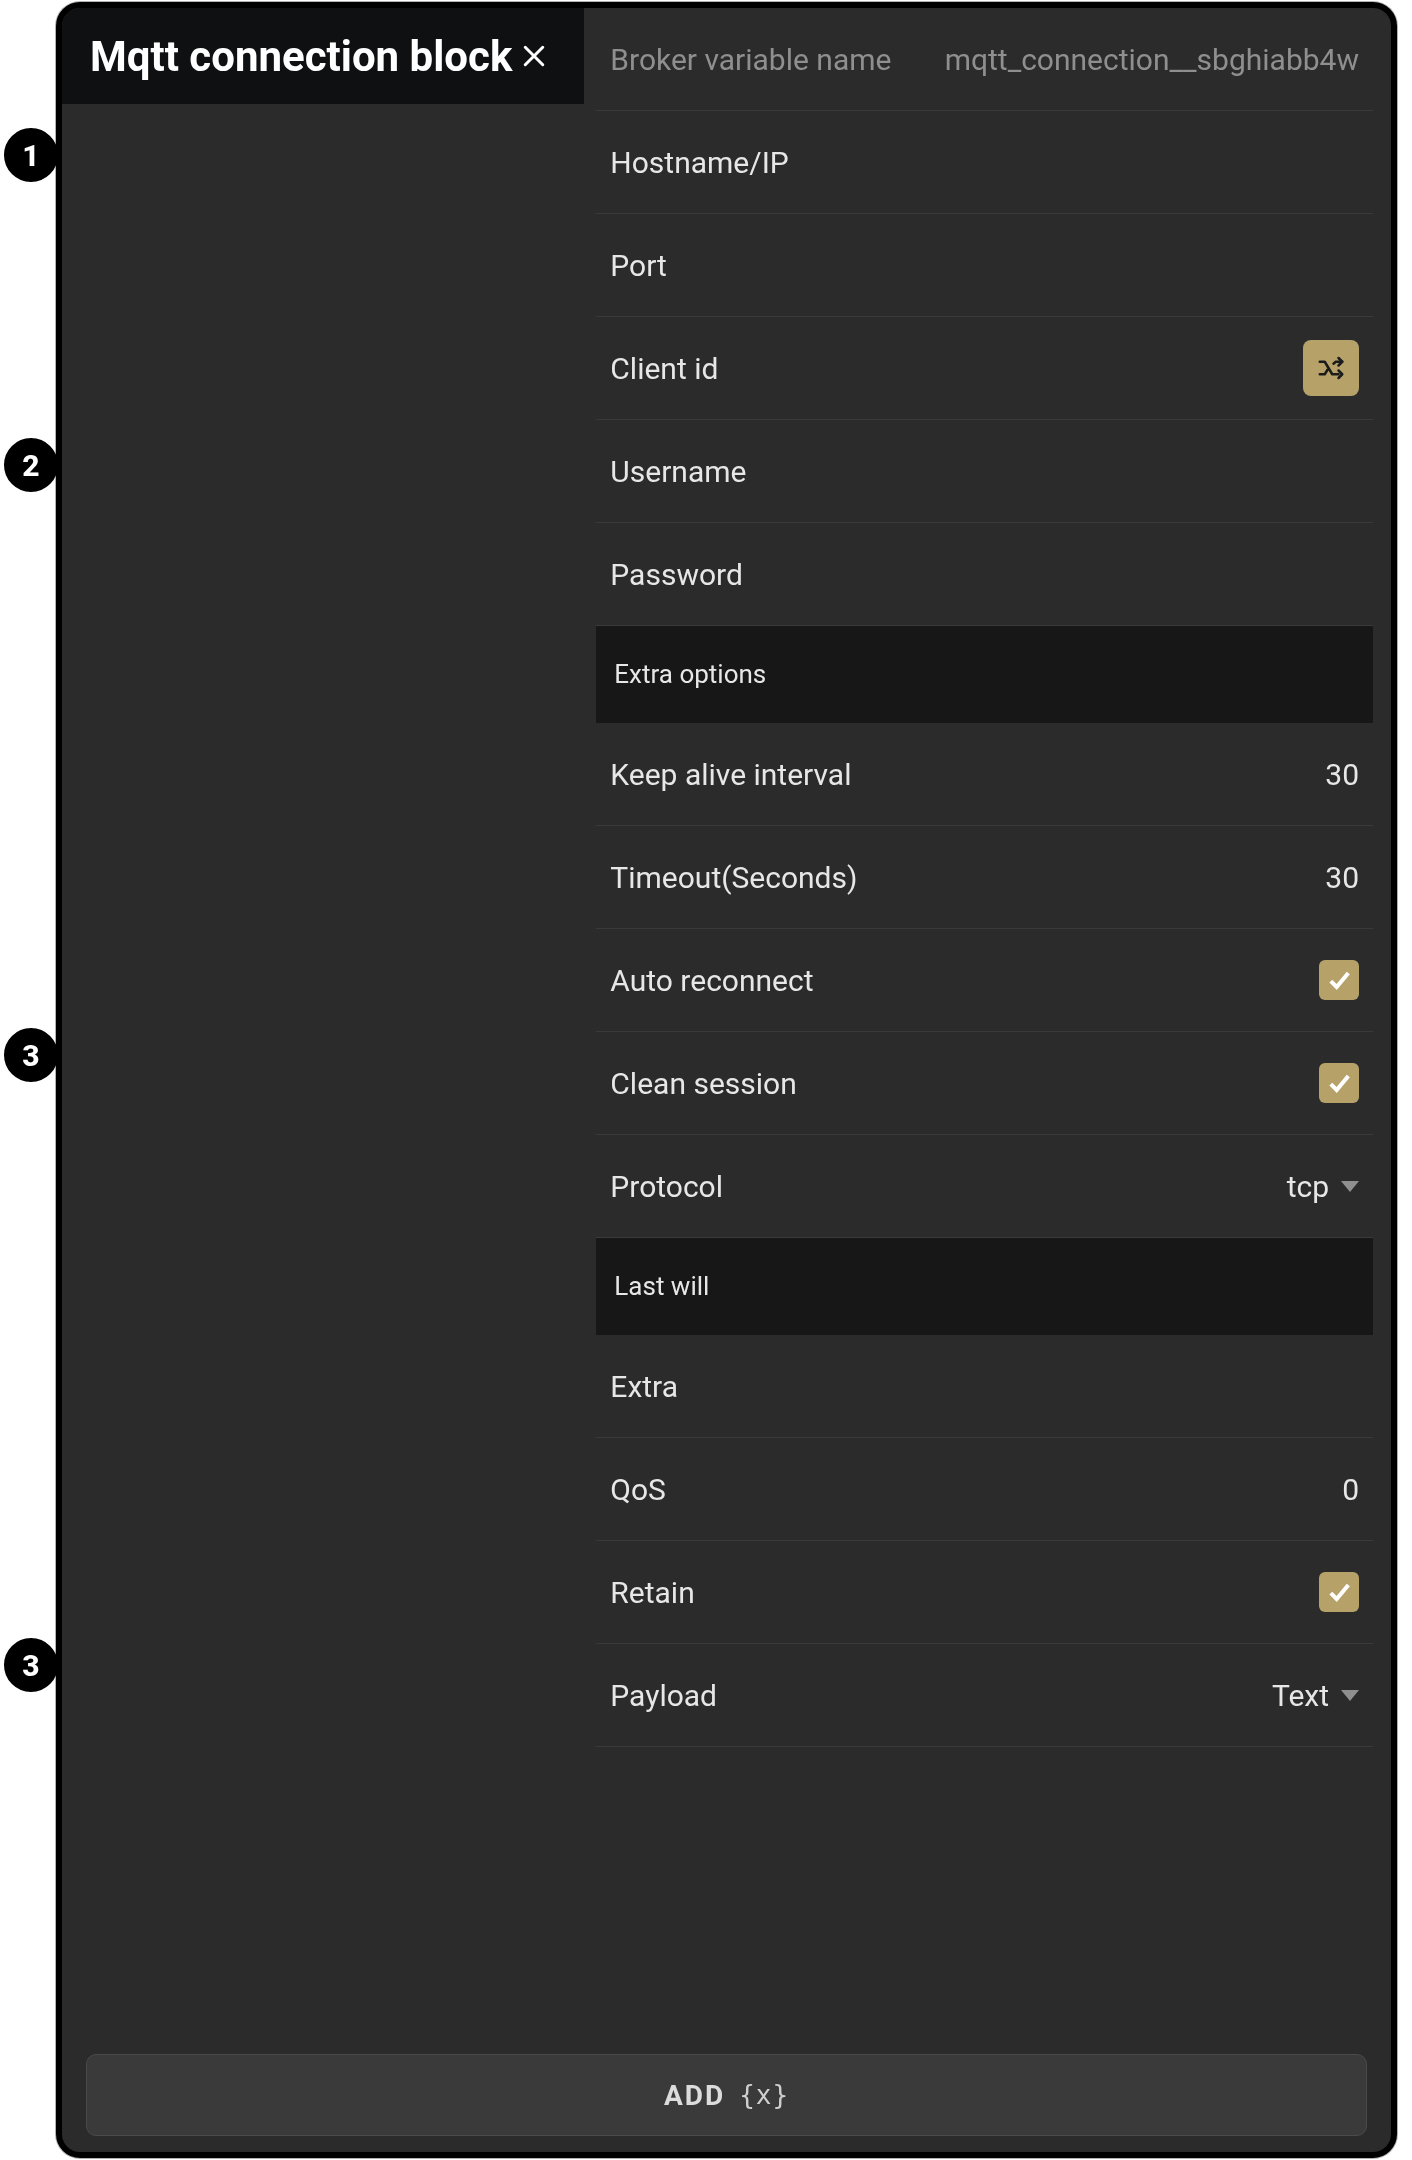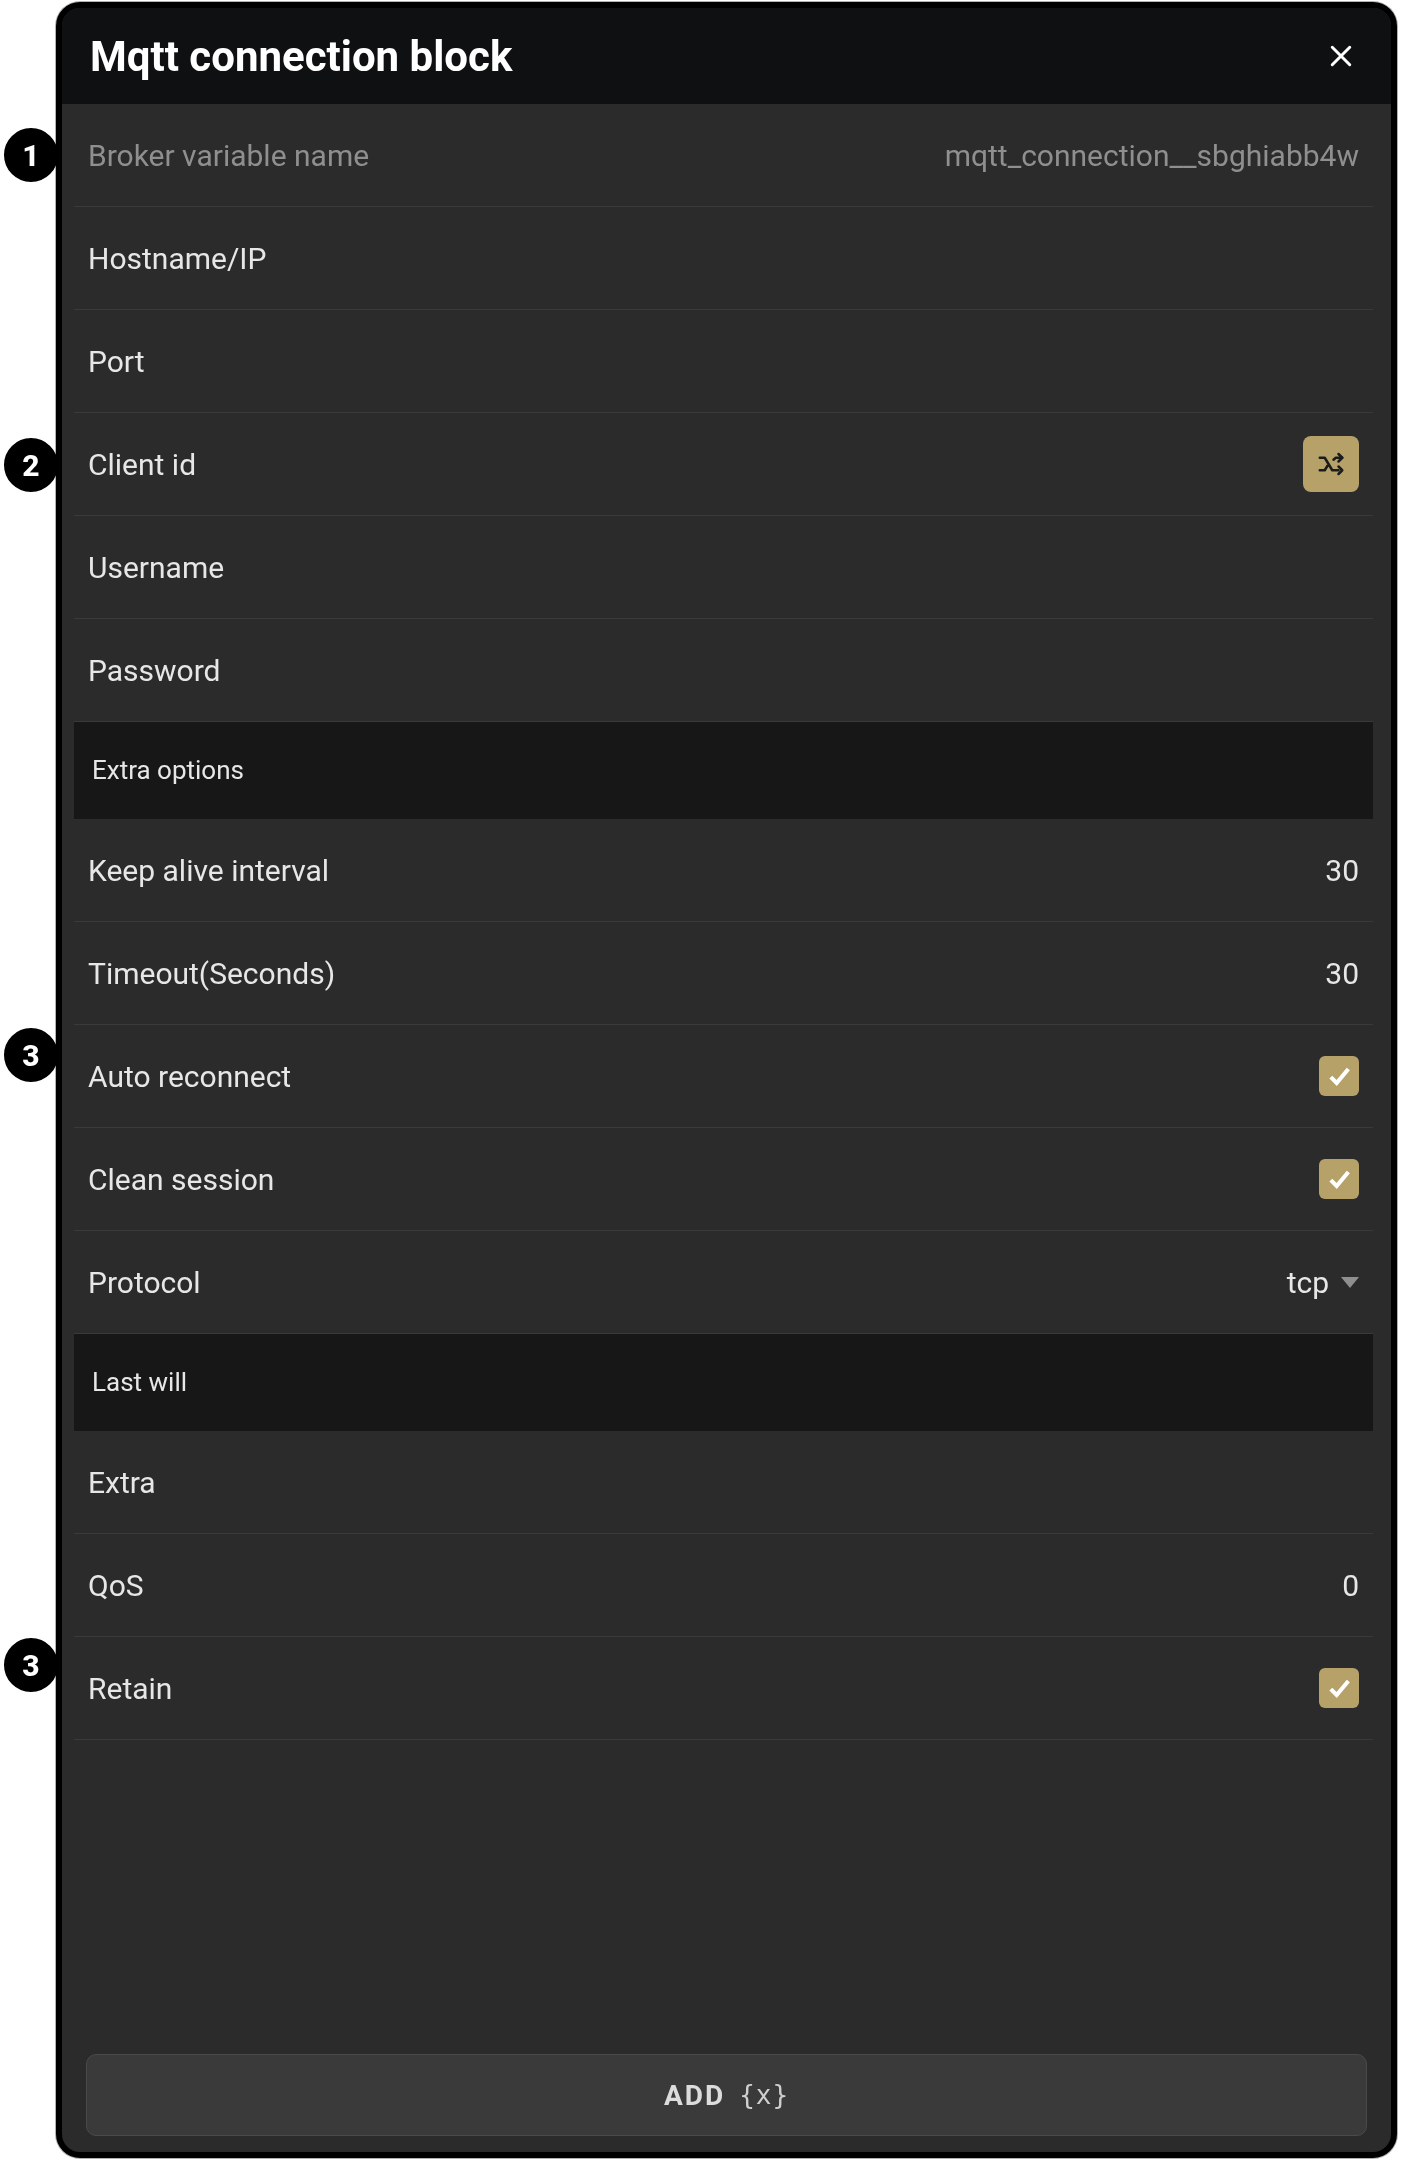--- a/index.html
+++ b/index.html
@@ -19,21 +19,21 @@
   .stage{width:1412px;height:2160px;position:relative;background:var(--bg);overflow:hidden;}
 
   
   .dialog{
     position:absolute;left:56px;right:15px;top:2px;bottom:2px;
     border:6px solid var(--panel-outline);
     border-radius:24px;
     background:var(--panel);
     overflow:hidden;
     box-shadow:0 0 0 1px rgba(0,0,0,.3);
-    display:flex;flex-direction:column;
+    display:flex;flex-direction:row;
   }
   .titlebar{
     height:96px;min-height:96px;background:var(--titlebar);
     display:flex;align-items:center;justify-content:space-between;
     padding:0 28px;color:#fff;
   }
   .titlebar .title{font-size:42px;font-weight:700;}
   .titlebar .close{width:44px;height:44px;display:flex;align-items:center;justify-content:center;cursor:pointer;}
   .titlebar .close svg{width:30px;height:30px;}
 
@@ -204,20 +204,27 @@
 
       <div class="row">
         <div class="label">Retain</div>
         <div class="chk">
           <svg viewBox="0 0 24 24">
                   <polyline points="5 13 10 18 20 6"></polyline>
                 </svg>
         </div>
       </div>
 
+      <div class="row">
+        <div class="label">Payload</div>
+        <div class="val-with-caret">
+          <span class="value">Text</span>
+          <span class="caret"></span>
+        </div>
+      </div>
 
       <div style="height:140px"></div>
     </div>
         </div>
       </div>
 
     <div class="footer">
       <div class="footer-inner">
         <span>ADD</span>
         <span class="addcode">{x}</span>

